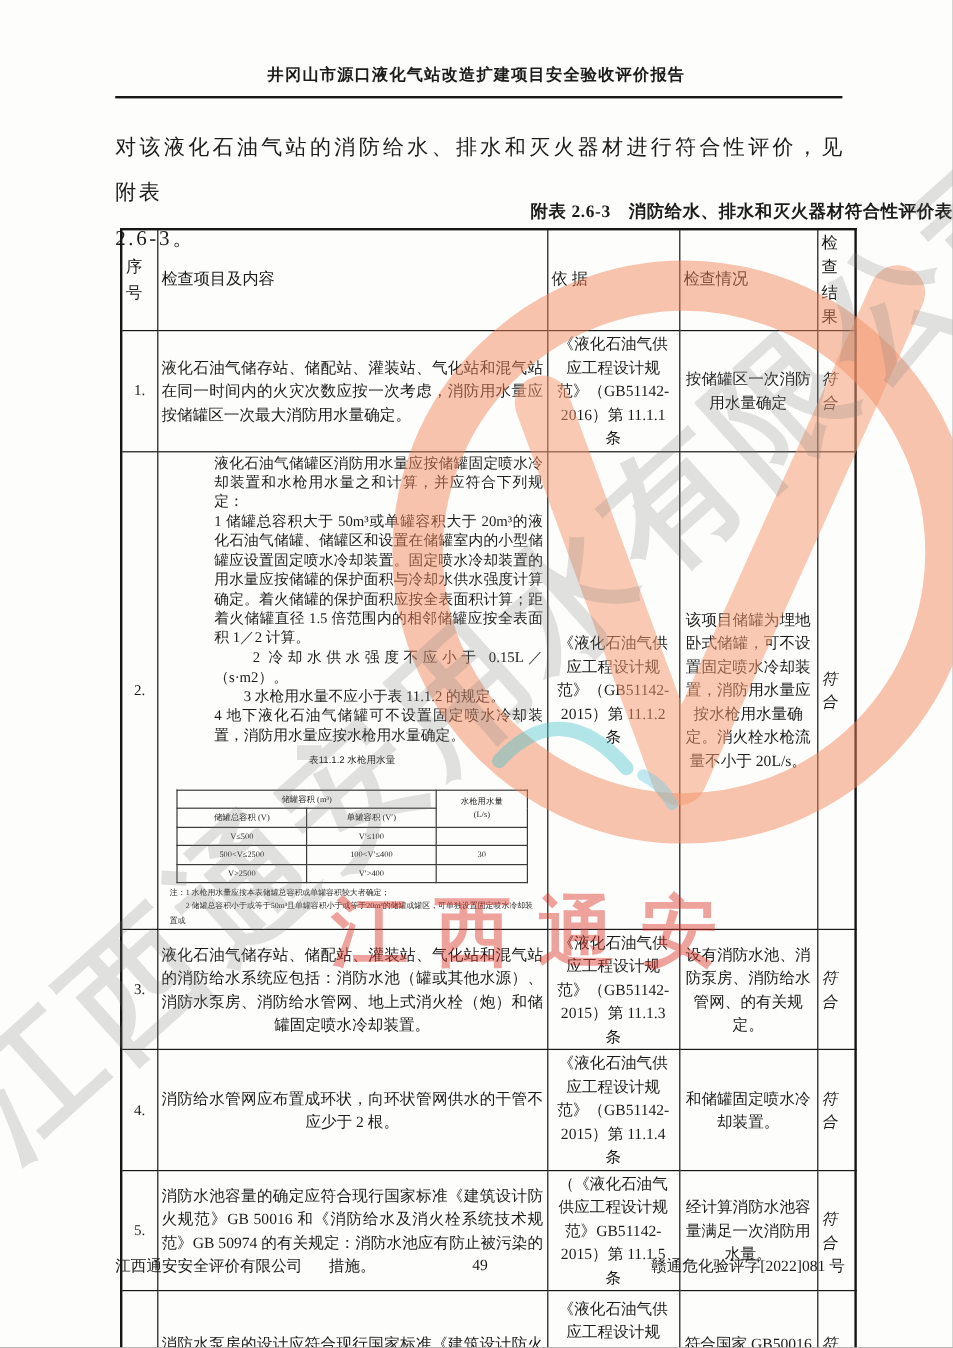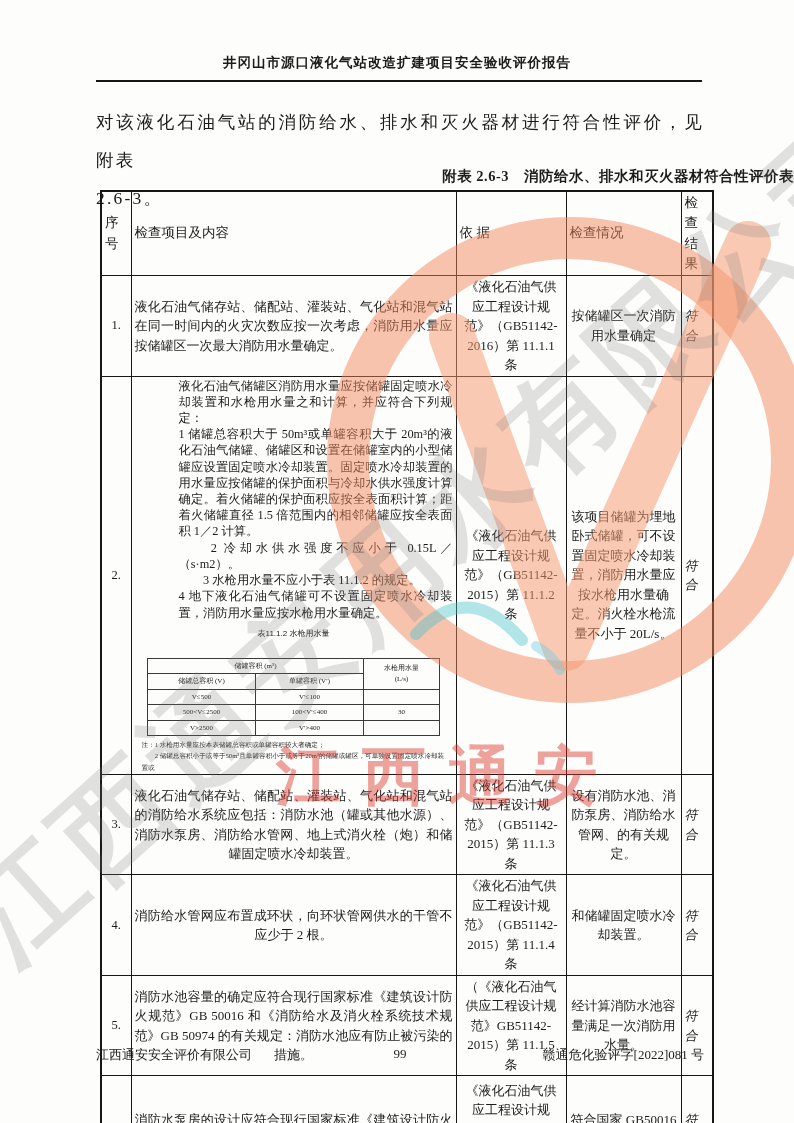--- a/index.html
+++ b/index.html
@@ -170,21 +170,21 @@
       <td class="content">消防水泵房的设计应符合现行国家标准《建筑设计防火规范》GB 50016 的有关规定。</td>
       <td class="basis">《液化石油气供应工程设计规范》（GB51142-2015）第 11.1.6 条</td>
       <td class="situation">符合国家 GB50016 相关标准。</td>
       <td class="result">符合</td>
     </tr>
   </tbody>
     </table>
 
   <div class="footer">
     <span class="left">江西通安安全评价有限公司</span>
-    <span class="center">99</span>
+    <span class="center">49</span>
     <span class="right">赣通危化验评字[2022]081 号</span>
   </div>
 
   <div class="wm">
     <svg class="wm-svg" width="794" height="1123" viewBox="0 0 794 1123">
       <circle cx="570" cy="460" r="222" fill="none" stroke="rgba(241,131,87,0.48)" stroke-width="42"></circle>
       <path d="M 452 336 L 566 648 L 748 244" fill="none" stroke="rgba(246,153,112,0.52)" stroke-width="46" stroke-linecap="round" stroke-linejoin="round"></path>
       <path d="M 416 634 Q 468 578 522 640" fill="none" stroke="rgba(72,196,206,0.42)" stroke-width="12" stroke-linecap="round"></path>
       <path d="M 536 646 q 16 8 24 24" fill="none" stroke="rgba(120,205,228,0.45)" stroke-width="10" stroke-linecap="round"></path>
     </svg>

